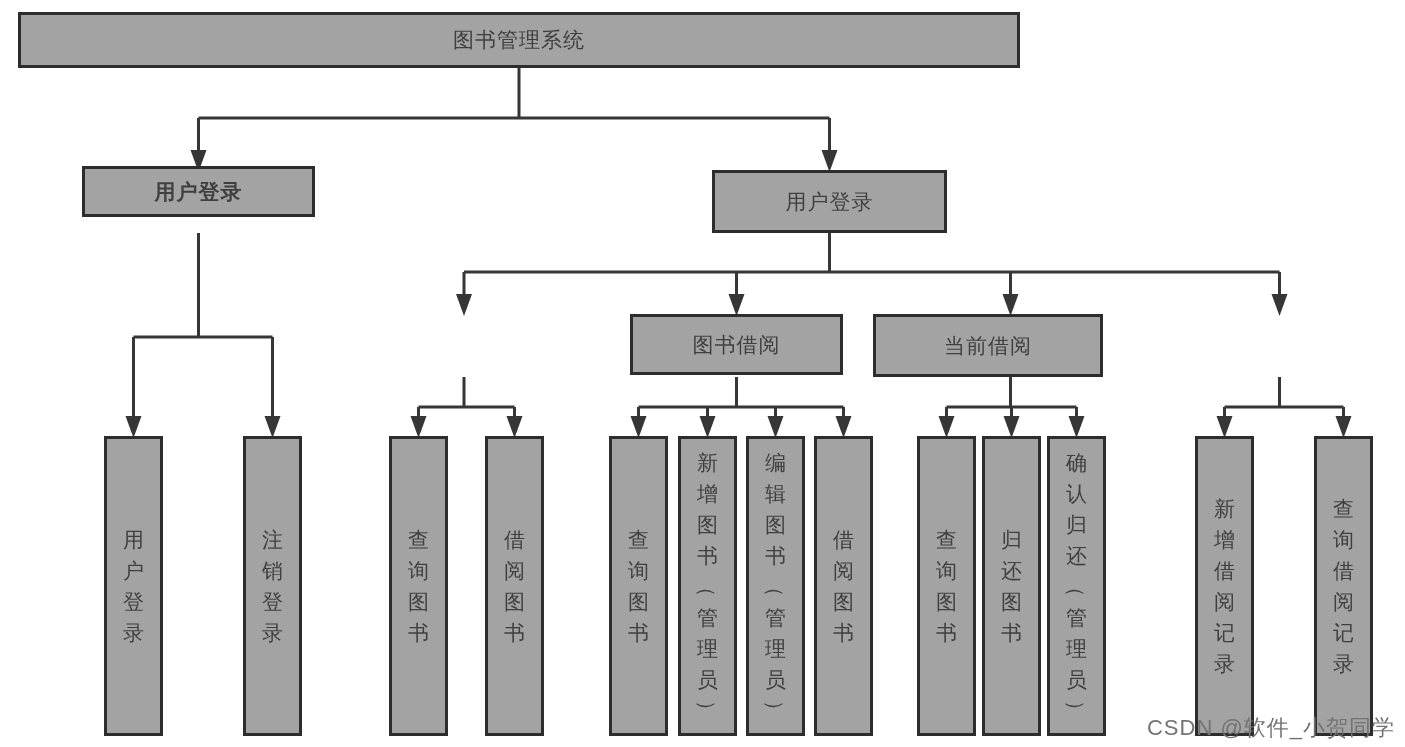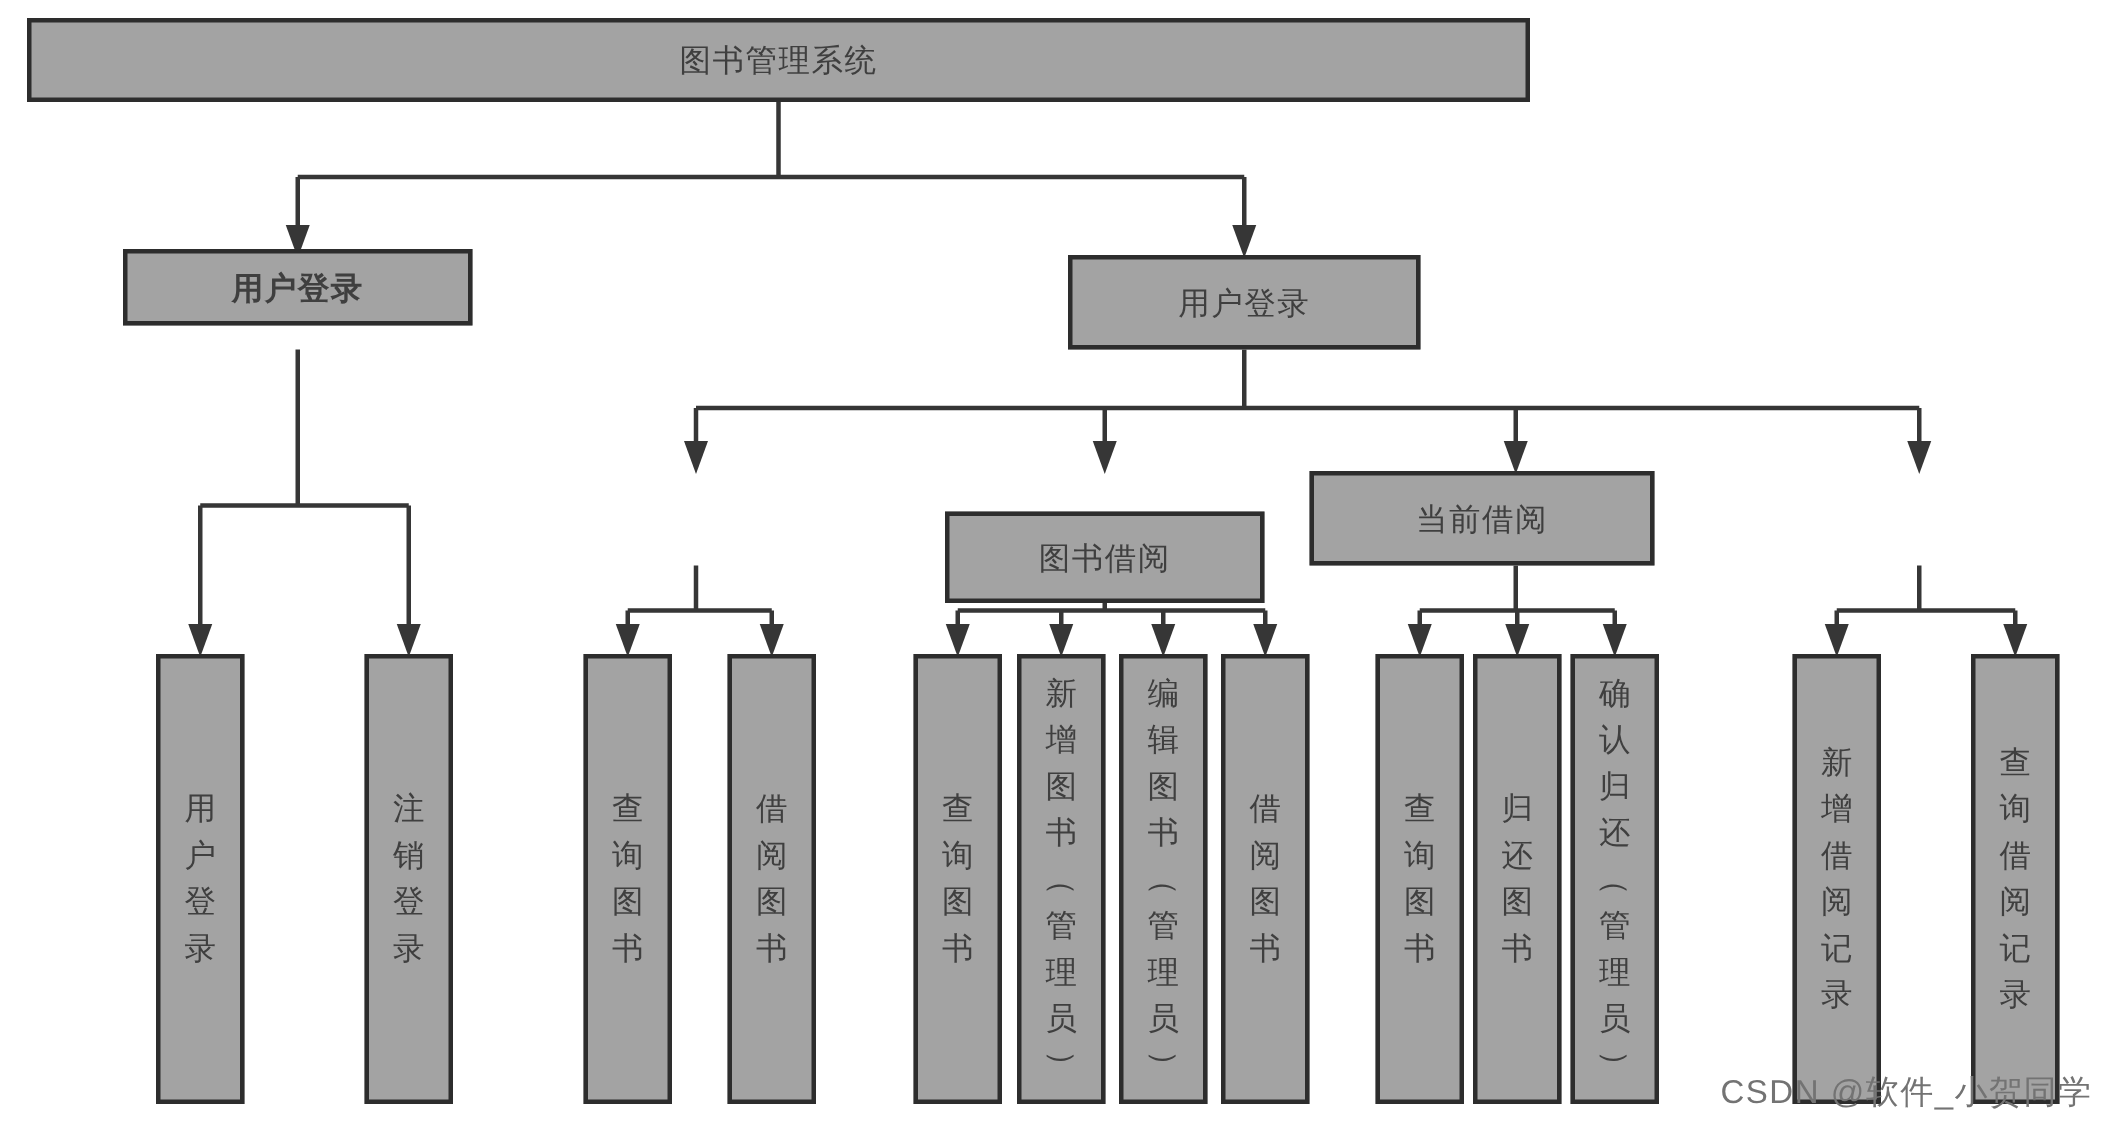--- a/index.html
+++ b/index.html
@@ -15,21 +15,21 @@
   }
   .h{font-size:21px;letter-spacing:1px;}
   .v{flex-direction:column;}
   .vchar{display:block;width:100%;height:31px;line-height:31px;font-size:21px;text-align:center;color:#3f3f3f;}
   .vchar.rot{transform:rotate(90deg);}
   
   #root{left:18px;top:12px;width:1002px;height:56px;}
   #l2a{left:82px;top:166px;width:233px;height:51px;font-weight:bold;}
   #l2b{left:712px;top:170px;width:235px;height:63px;}
   #l3a{left:362px;top:314px;width:204px;height:63px;}
-  #l3b{left:630px;top:314px;width:213px;height:61px;margin-top:27px;}
+  #l3b{left:630px;top:314px;width:213px;height:61px;}
   #l3c{left:873px;top:314px;width:230px;height:63px;}
   #l3d{left:1173px;top:314px;width:213px;height:63px;}
   .leaf{top:436px;width:59px;height:300px;}
   #a1{left:104px;} #a2{left:243px;}
   #b1{left:389px;} #b2{left:485px;}
   #c1{left:609px;} #c2{left:678px;} #c3{left:746px;} #c4{left:814px;}
   #d1{left:917px;} #d2{left:982px;} #d3{left:1047px;}
   #e1{left:1195px;} #e2{left:1314px;}
   .wm{
     position:absolute;top:713px;right:10px;z-index:3;

